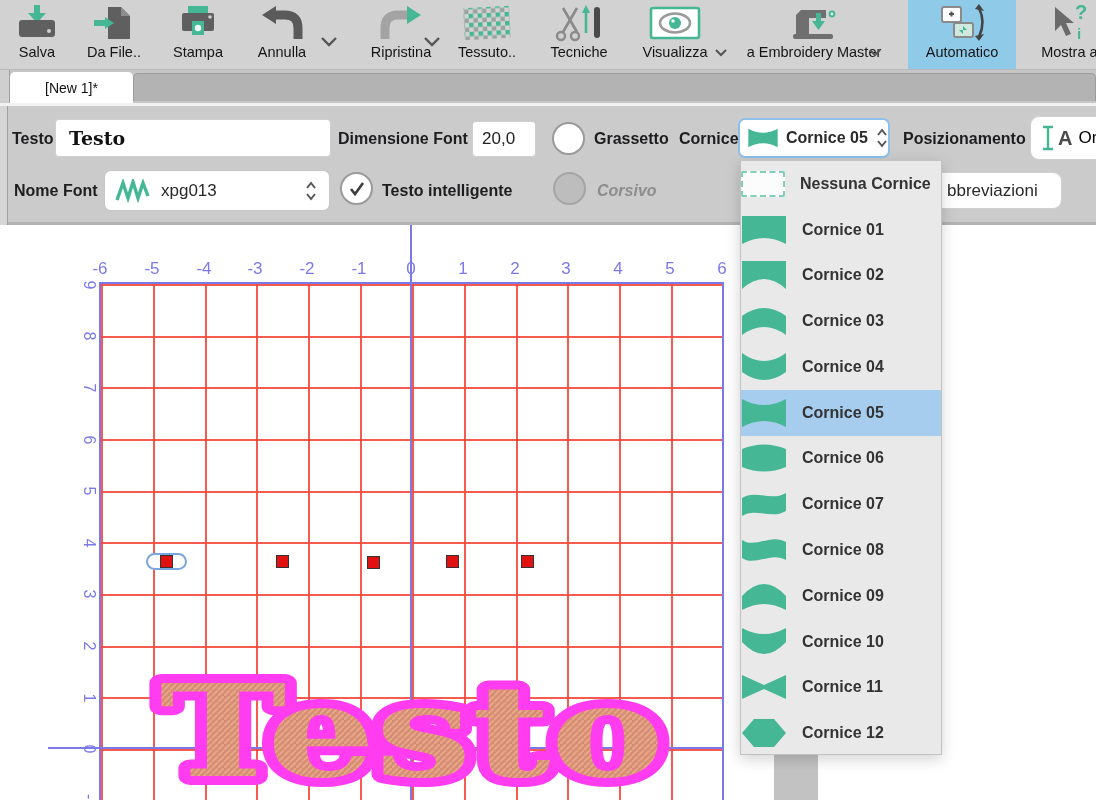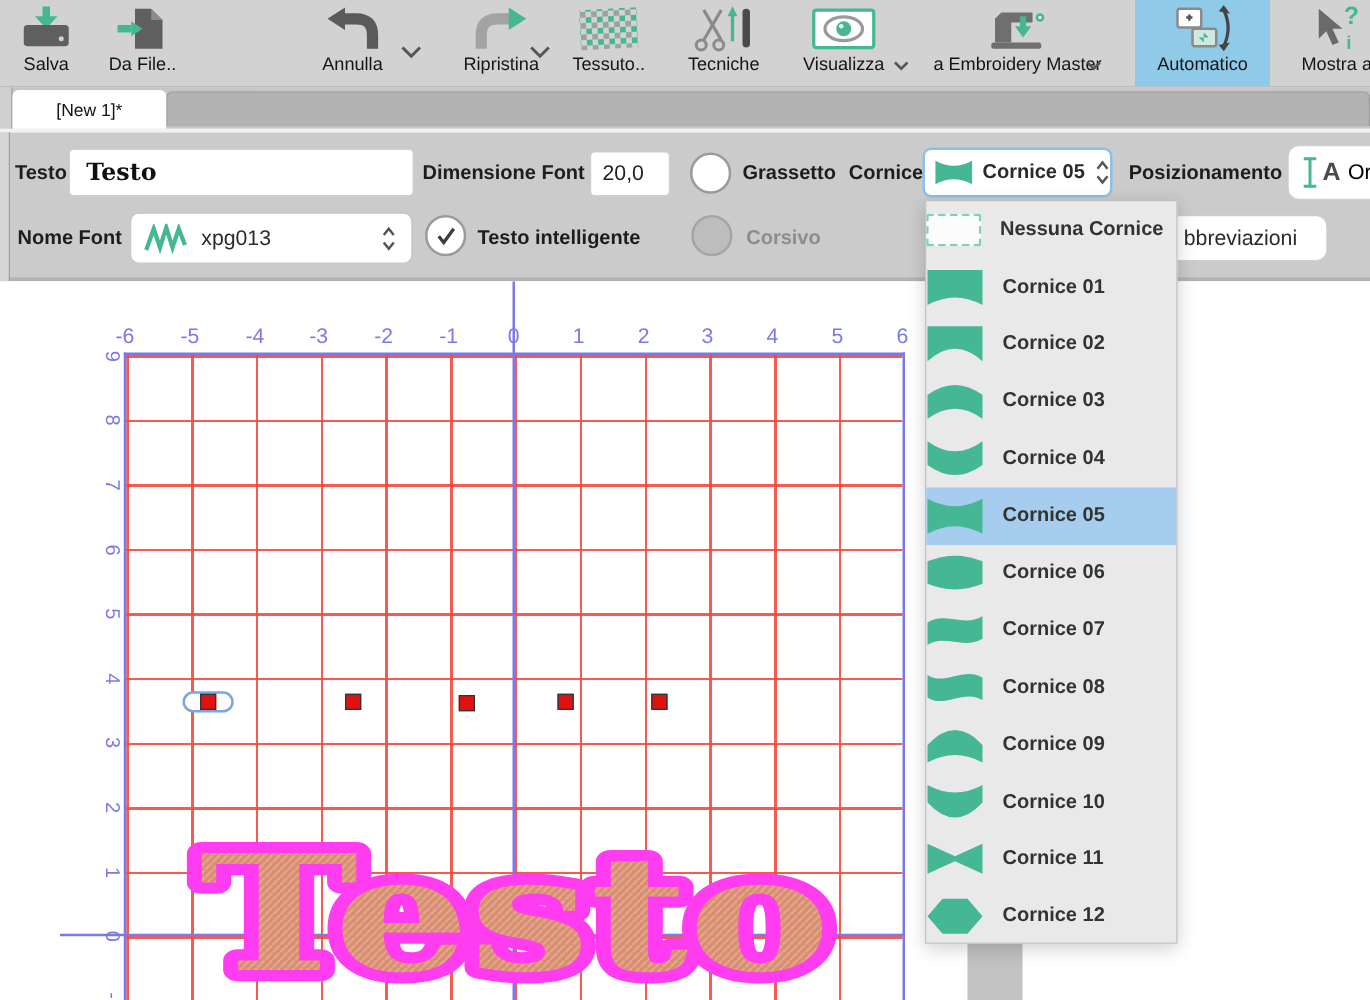--- a/index.html
+++ b/index.html
@@ -91,20 +91,32 @@
         <svg width="44" height="36" viewBox="0 0 44 36">
             <path d="M16,2 H29 L38,11 V34 H16 Z" fill="#5f5f5f"></path>
             <polygon points="29,2 38,11 29,11" fill="#8d8d8d"></polygon>
             <rect x="2" y="15" width="11" height="6" class="g"></rect>
             <polygon points="13,12 13,24 22,18" class="g"></polygon>
           </svg>
       </div>
       <div class="tb-lbl">Da File..</div>
     </div>
 
+    <div class="tb-item" style="left:164px;width:68px;">
+      <div class="tb-ico">
+        <svg width="44" height="38" viewBox="0 0 44 38">
+            <rect x="12" y="2" width="20" height="7" class="g"></rect>
+            <rect x="6" y="9" width="32" height="18" rx="2" fill="#5f5f5f"></rect>
+            <circle cx="34" cy="13" r="1.8" fill="#cfcfcf"></circle>
+            <rect x="16" y="17" width="12" height="14" class="g"></rect>
+            <circle cx="22" cy="24" r="3.2" fill="#eef8f4"></circle>
+          </svg>
+      </div>
+      <div class="tb-lbl">Stampa</div>
+    </div>
 
     <div class="tb-item" style="left:246px;width:72px;">
       <div class="tb-ico">
         <svg width="44" height="38" viewBox="0 0 44 38">
             <path d="M38,35 V24 Q38,11 25,11 H15" fill="none" stroke="#5a5a5a" stroke-width="9"></path>
             <polygon points="16,2 16,20 2,11" fill="#5a5a5a"></polygon>
           </svg>
       </div>
       <div class="tb-lbl">Annulla</div>
     </div>
@@ -281,21 +293,21 @@
     </div>
 
     <div class="checkcircle" style="left:340px;top:66px;">
       <svg width="20" height="18" viewBox="0 0 20 18">
           <polyline points="4,9 8,14 16,3" fill="none" stroke="#3d3d3d" stroke-width="2.6"></polyline>
         </svg>
     </div>
     <div class="lbl" style="left:382px;top:76px;">Testo intelligente</div>
 
     <div class="radio dis" style="left:553px;top:66px;"></div>
-    <div class="lbl dis" style="left:597px;top:76px;">Corsivo</div>
+    <div class="lbl dis" style="left:597px;top:76px;font-style:italic;">Corsivo</div>
 
     <div class="pillbtn" style="left:884px;top:66px;width:178px;height:37px;">
       <span style="font-size:17px;font-weight:500;color:#2a2a2a;margin-left:62px;">bbreviazioni</span>
     </div>
   </div>
 
   <div class="canvas">
     <div class="grid" style="top:57px;"></div>
     <div class="axis-v" style="top:0;height:575px;"></div>
     <div class="axis-h" style="top:522px;"></div>

